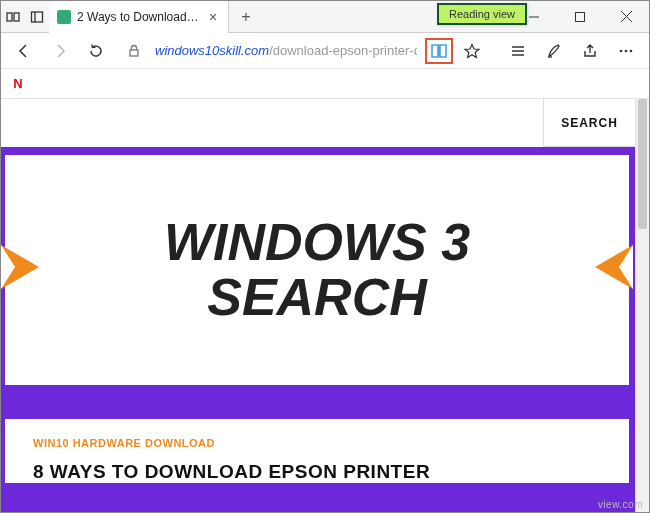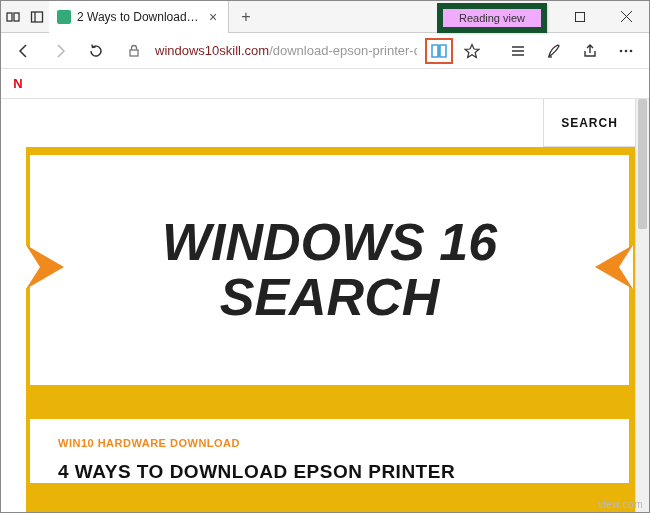--- a/index.html
+++ b/index.html
@@ -7,41 +7,41 @@
 
 
 .titlebar { height: 32px; background: #f5f5f5; display: flex; align-items: stretch; border-bottom: 1px solid #ccc; position: relative; }
 .titlebar-left { display: flex; align-items: center; }
 .sysicon { width: 24px; height: 32px; display: flex; align-items: center; justify-content: center; color: #333; }
 .tab { display: flex; align-items: center; background: #fff; border-right: 1px solid #ccc; padding: 0 8px; height: 32px; max-width: 180px; gap: 6px; }
 .tab .favicon { width: 14px; height: 14px; background: #3a7; border-radius: 2px; flex-shrink: 0; }
 .tab .tab-title { font-size: 12px; color: #222; white-space: nowrap; overflow: hidden; text-overflow: ellipsis; flex: 1; }
 .tab .tab-close { width: 14px; height: 14px; display: flex; align-items: center; justify-content: center; color: #555; font-size: 14px; }
 .newtab { width: 34px; display: flex; align-items: center; justify-content: center; color: #555; font-size: 16px; }
-.tooltip { position: absolute; left: 436px; top: 2px; background: #f0abfc; border: 6px solid #14532d; padding: 3px 16px; font-size: 11px; color: #333; z-index: 5; box-shadow: 1px 1px 2px rgba(0,0,0,.15); }
+.tooltip { position: absolute; left: 436px; top: 2px; background: #bef264; border: 2px solid #14532d; padding: 3px 10px; font-size: 11px; color: #333; z-index: 5; box-shadow: 1px 1px 2px rgba(0,0,0,.15); }
 .wincontrols { margin-left: auto; display: flex; }
 .winbtn { width: 46px; display: flex; align-items: center; justify-content: center; color: #333; }
 
 
 .toolbar { height: 36px; display: flex; align-items: center; padding: 0 6px; gap: 2px; border-bottom: 1px solid #e2e2e2; background: #fff; }
 .tbtn { width: 34px; height: 32px; display: flex; align-items: center; justify-content: center; color: #666; }
 .addr { flex: 1; display: flex; align-items: center; height: 28px; padding: 0 6px; overflow: hidden; }
 .lock { color: #777; margin-right: 6px; }
 .url { font-size: 13px; white-space: nowrap; overflow: hidden; }
-.url-main { color: #7f1d1d; }
+.url-main { color: #1d4ed8; font-style: italic; }
 .url-path { color: #999; }
 .reading { width: 28px; height: 26px; display: flex; align-items: center; justify-content: center; border: 2px solid #d53; color: #46a3d9; }
 .tr { display: flex; align-items: center; gap: 2px; }
 
 
 .favbar { height: 30px; display: flex; align-items: center; padding: 0 10px; gap: 6px; border-bottom: 1px solid #e2e2e2; font-size: 12px; color: #222; }
 .favicon-n { width: 14px; height: 14px; display: inline-flex; align-items: center; justify-content: center; color: #e50914; font-weight: 700; font-size: 13px; }
 
 
-.page { position: relative; height: calc(513px - 32px - 36px - 30px); overflow: hidden; background: #eab308; margin-left: 25px; }
+.page { position: relative; height: calc(513px - 32px - 36px - 30px); overflow: hidden; background: #6d28d9; }
 .header-strip { background: #fff; height: 48px; display: flex; align-items: stretch; margin-bottom: 4px; }
 .header-strip .spacer { flex: 1; }
 .search-cell { border-left: 1px solid #ddd; border-bottom: 1px solid #ddd; width: 92px; display: flex; align-items: center; justify-content: center; font-size: 12px; font-weight: 700; letter-spacing: 1px; color: #111; }
 .scroll-track { position: absolute; top: 0; right: 0; width: 14px; height: 100%; background: #f0f0f0; border-left: 1px solid #ddd; }
 .scroll-thumb { position: absolute; top: 0; left: 2px; right: 2px; height: 130px; background: #c9c9c9; border-radius: 2px; }
 
 .hero { background: #fff; margin: 8px 20px 0 4px; height: 230px; position: relative; display: flex; align-items: center; justify-content: center; }
 .hero h1 { font-size: 52px; font-weight: 900; font-style: italic; color: #222; text-align: center; line-height: 1.05; font-family: Arial, sans-serif; }
 .arrow-l, .arrow-r { position: absolute; top: 90px; width: 0; height: 0; }
 .arrow-l { left: -4px; border-top: 22px solid transparent; border-bottom: 22px solid transparent; border-left: 38px solid #f08a1d; }
@@ -180,29 +180,29 @@
 <div class="page">
   <div class="header-strip">
     <div class="spacer"></div>
     <div class="search-cell">SEARCH</div>
     <div style="width:14px"></div>
   </div>
 
   <div class="hero">
     <div class="arrow-l"></div>
     <h1>
-      <span>WINDOWS 16</span><br>
+      <span>WINDOWS 3</span><br>
       <span>SEARCH</span>
     </h1>
     <div class="arrow-r"></div>
   </div>
 
   <div class="article">
     <div class="crumb">WIN10 HARDWARE DOWNLOAD</div>
-    <div class="art-title">4 WAYS TO DOWNLOAD EPSON PRINTER</div>
+    <div class="art-title">8 WAYS TO DOWNLOAD EPSON PRINTER</div>
   </div>
 
   <div class="scroll-track">
     <div class="scroll-thumb"></div>
   </div>
 </div>
 
 <div class="watermark">view.com</div>
 
 </body></html>

